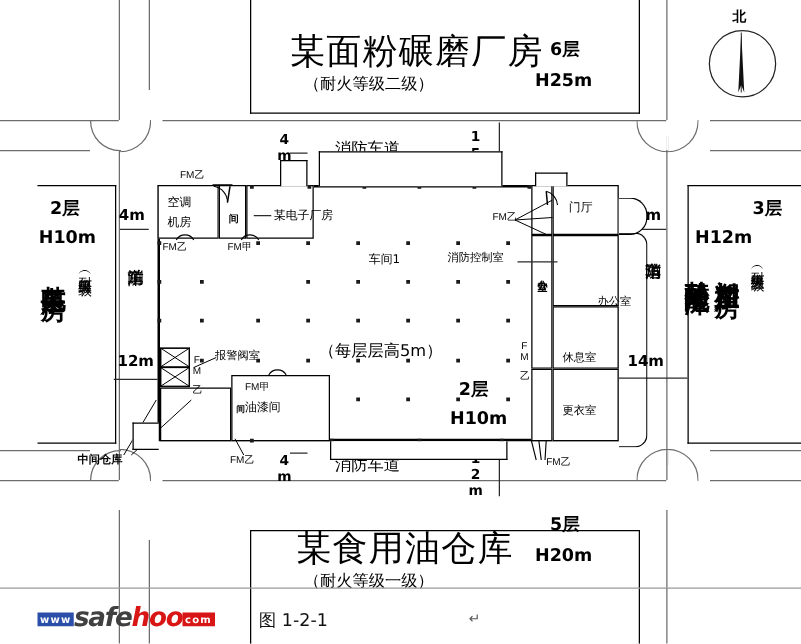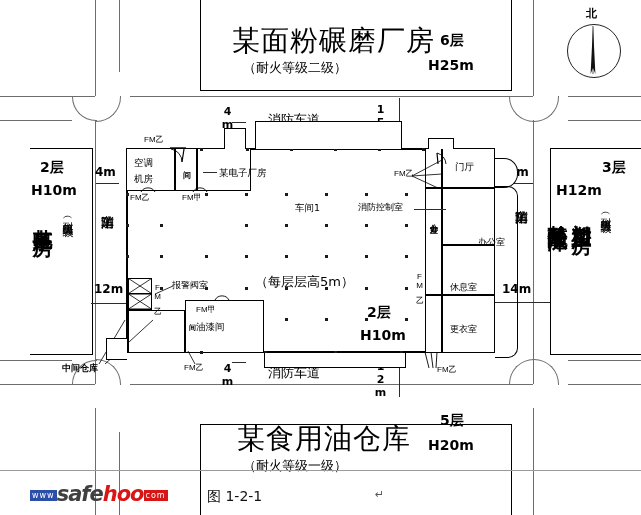--- a/index.html
+++ b/index.html
@@ -57,21 +57,21 @@
   .compass{position:absolute;width:52px;height:52px;border:1.3px solid #222;border-radius:50%;}
 
   
   .capbar{position:absolute;left:0;top:470px;width:641px;height:1px;background:#9a9a9a;}
   .caption{position:absolute;font-size:14px;color:#111;}
   .logo{position:absolute;font-family:"DejaVu Sans",sans-serif;font-weight:bold;font-style:italic;font-size:21px;letter-spacing:-1px;}
   .logo .b{color:#404040;}
   .logo .r{color:#d81616;}
   .logo .w,.logo .c{
     display:inline-block;background:#2b4fa8;color:#fff;font-size:8px;font-style:normal;
-    letter-spacing:1px;padding:1px 2px;vertical-align:middle;font-weight:normal;
+    letter-spacing:1px;padding:1px 2px;vertical-align:middle;font-weight:bold;
   }
   .logo .c{background:#d81616;}
 </style>
 </head>
 <body>
 
 <div id="page">
 
   <div class="hline-lt" style="left:0;top:96px;width:95px;"></div>
   <div class="hline-lt" style="left:130px;top:96px;width:403px;"></div>

